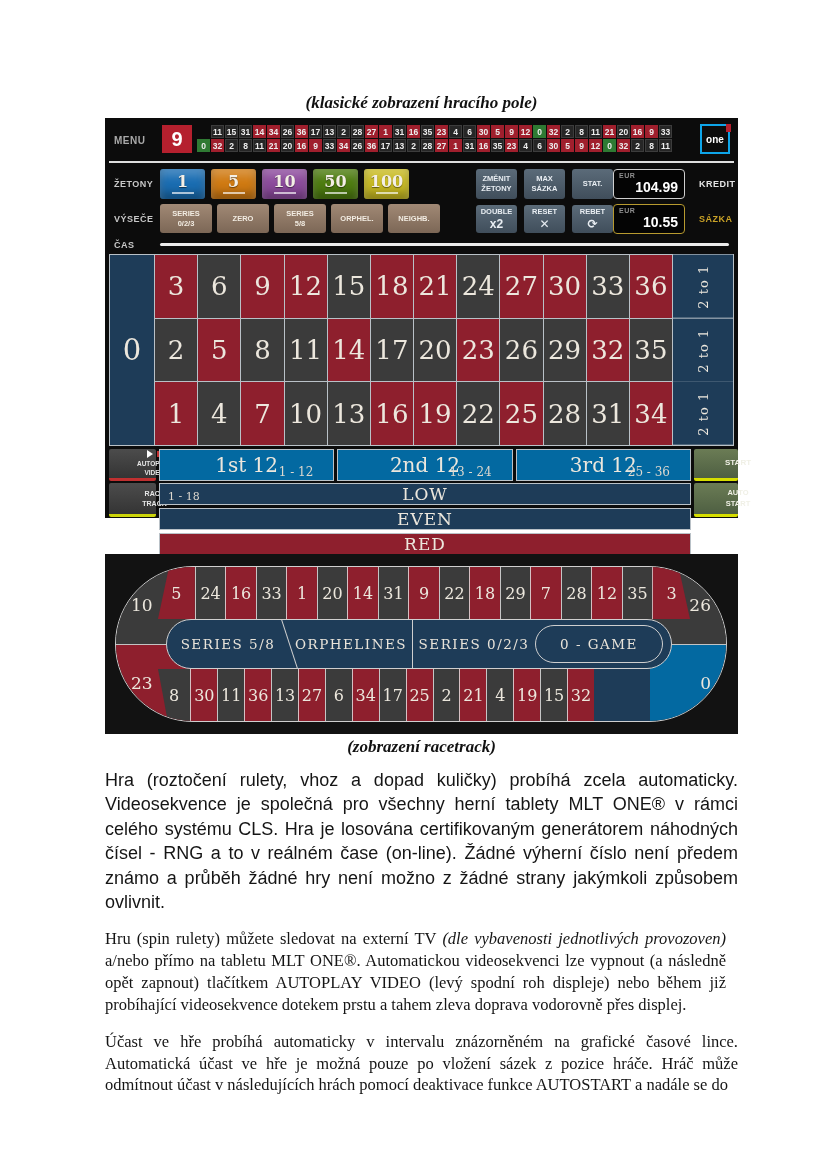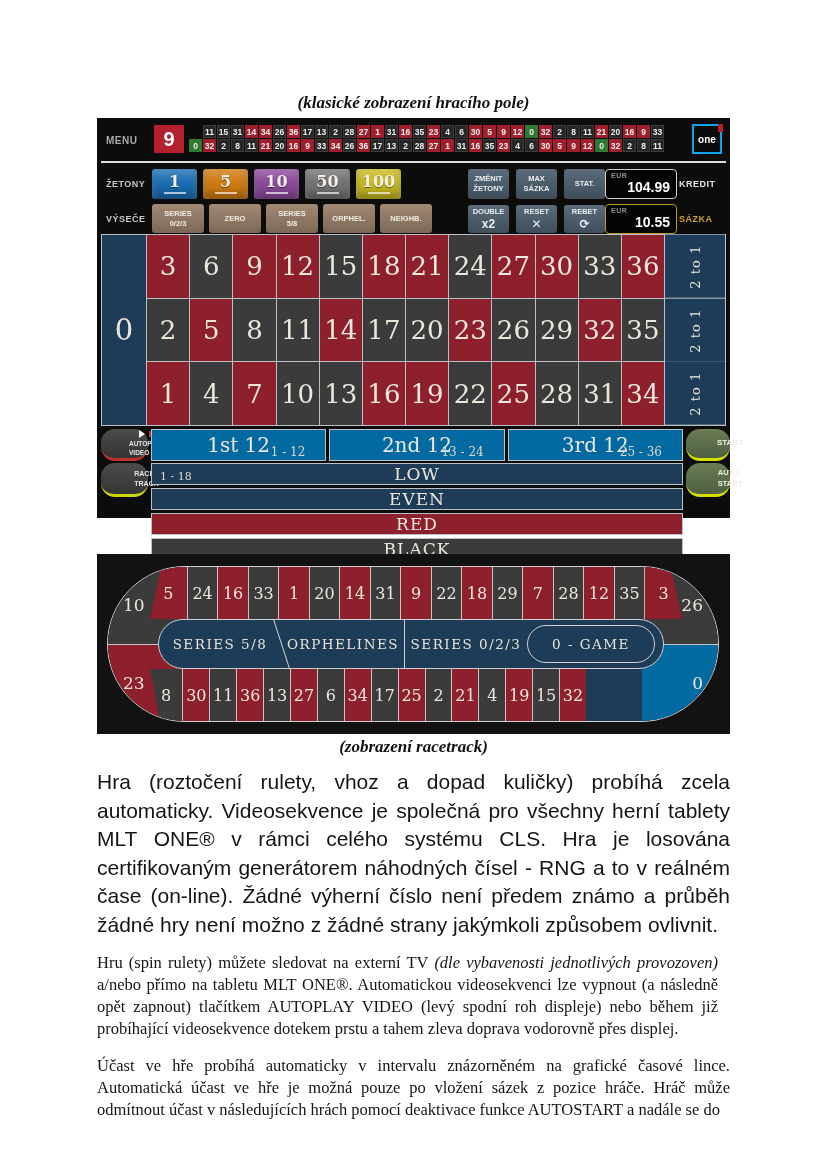--- a/index.html
+++ b/index.html
@@ -1,17 +1,17 @@
 <!DOCTYPE html>
 <html><head>
 <meta charset="utf-8">
 <style>
   html,body{margin:0;padding:0;}
   body{width:827px;height:1169px;background:#ffffff;position:relative;font-family:"Liberation Serif",serif;}
-  .content{position:absolute;left:97px;top:0;width:633px;}
+  .content{position:absolute;left:105px;top:0;width:633px;}
 
   .caption{text-align:center;font-style:italic;font-weight:bold;font-size:17px;color:#111;font-family:"Liberation Serif",serif;}
   .caption-top{margin:93px 0 5px 0;}
   .caption-rt{margin:3px 0 0 0;}
 
   
   .shot{width:633px;background:#0c0c0c;box-sizing:border-box;}
   .shot1{height:400px;padding:2px 3px;}
   .hdr{height:41px;display:flex;align-items:stretch;}
   .menu{width:52px;color:#a9a9a9;font:600 10px "Liberation Sans",sans-serif;letter-spacing:.5px;display:flex;align-items:center;padding-left:6px;box-sizing:border-box;flex:none;}
@@ -36,21 +36,21 @@
   .chip{width:45px;height:30px;border-radius:3px;display:flex;flex-direction:column;align-items:center;justify-content:center;box-shadow:inset 0 7px 9px rgba(255,255,255,.22),inset 0 -7px 9px rgba(0,0,0,.3);}
   .chip-val{font:bold 16px "DejaVu Serif",serif;color:#f4efe6;line-height:1;text-shadow:0 1px 1px rgba(0,0,0,.5);}
   .chip-bar{width:22px;height:2px;background:rgba(255,255,255,.65);margin-top:2px;}
   .sectors{display:flex;gap:5px;}
   .sector-btn{width:52px;height:29px;border-radius:3px;background:linear-gradient(180deg,#a18975,#7c6756);color:#f2ece2;font:bold 7.5px "Liberation Sans",sans-serif;display:flex;align-items:center;justify-content:center;text-align:center;white-space:pre-line;line-height:1.25;}
   .spacer{flex:1;}
   .ctl-btns{display:flex;gap:7px;}
   .ctl-btn{width:41px;height:30px;border-radius:3px;background:linear-gradient(180deg,#5b6b79,#404e5b);color:#e8edf2;font:bold 7.5px "Liberation Sans",sans-serif;display:flex;flex-direction:column;align-items:center;justify-content:center;text-align:center;white-space:pre-line;line-height:1.3;}
   .row2 .ctl-btn{height:28px;}
   .ctl-glyph{font:bold 12px "Liberation Sans","DejaVu Sans",sans-serif;line-height:1;margin-top:1px;}
-  .money{display:flex;align-items:center;gap:2px;width:122px;flex:none;}
+  .money{display:flex;align-items:center;gap:14px;width:122px;flex:none;}
   .money-box{width:72px;height:30px;background:#040404;border:1px solid #cfcfcf;border-radius:4px;position:relative;box-sizing:border-box;flex:none;}
   .money-box.bet{border-color:#b79a2f;}
   .money-cur{position:absolute;left:5px;top:2px;font:600 7px "Liberation Sans",sans-serif;color:#8f8f8f;letter-spacing:.5px;}
   .money-amt{position:absolute;right:6px;bottom:3px;font:bold 14px "Liberation Sans",sans-serif;color:#fff;}
   .money-lbl{font:600 9px "Liberation Sans",sans-serif;color:#e3e3e3;letter-spacing:.5px;}
   .money-lbl.bet{color:#c9a227;}
   .time-row{display:flex;align-items:center;height:19px;margin-top:1px;}
   .time-bar{flex:1;height:3px;background:#ececec;border-radius:2px;margin-right:6px;}
 
   .board{margin:0 1px;background:#b9c1c7;padding:1px;display:flex;gap:1px;height:192px;box-sizing:border-box;}
@@ -59,21 +59,21 @@
   .bcell{display:flex;align-items:center;justify-content:center;font:26px "DejaVu Serif",serif;color:#ece7dd;}
   .b-red{background:#8e1f2d;}
   .b-black{background:#3b3b3b;}
   .c-blue{background:#0369a1;}
   .col2to1{width:60px;display:grid;grid-template-rows:repeat(3,1fr);gap:1px;flex:none;}
   .colbet{writing-mode:vertical-rl;transform:rotate(180deg);font:13px "DejaVu Serif",serif;letter-spacing:1px;display:flex;align-items:center;justify-content:center;color:#ece7dd;background:#1e3c58;}
 
   .bottom-block{display:flex;gap:3px;margin:3px 1px 0 1px;}
   .corner-col{width:47px;display:flex;flex-direction:column;gap:2px;flex:none;}
   .corner-col.right{width:40px;}
-  .corner-btn{border-radius:14px;display:flex;flex-direction:column;align-items:center;justify-content:center;font:bold 6.5px "Liberation Sans",sans-serif;color:#e6e6e6;line-height:1.35;white-space:pre-line;box-sizing:border-box;padding-left:44px;}
+  .corner-btn{border-radius:2px;display:flex;flex-direction:column;align-items:center;justify-content:center;text-align:center;font:bold 6.5px "Liberation Sans",sans-serif;color:#e6e6e6;line-height:1.35;white-space:pre-line;box-sizing:border-box;padding-left:44px;}
   .autoplay{height:32px;background:linear-gradient(180deg,#4c4c4c,#343434);border-bottom:3px solid #c03030;}
   .racetrack-btn{height:34px;background:linear-gradient(180deg,#4c4c4c,#343434);border-bottom:3px solid #ccd40a;font-size:7px;}
   .start-btn{height:32px;background:linear-gradient(180deg,#6b7c55,#4e5f42);border-bottom:3px solid #d6de00;font-size:8px;color:#f0f0e6;}
   .autostart-btn{height:34px;background:linear-gradient(180deg,#6b7c55,#4e5f42);border-bottom:3px solid #d6de00;font-size:7.5px;color:#f0f0e6;}
   .ap-icons{display:flex;gap:4px;align-items:center;margin-bottom:2px;}
   .ap-play{width:0;height:0;border-left:6px solid #fff;border-top:4px solid transparent;border-bottom:4px solid transparent;}
   .ap-rec{width:6px;height:6px;background:#c03030;}
   .center-bets{flex:1;display:flex;flex-direction:column;gap:2px;min-width:0;}
   .dozens{height:32px;display:flex;gap:3px;}
   .dozen-cell{flex:1;position:relative;display:flex;align-items:center;justify-content:center;border:1px solid #b9c1c7;box-sizing:border-box;}
@@ -110,21 +110,21 @@
   .rt-slant-bl{clip-path:polygon(0 0,100% 0,100% 100%,30% 100%);flex:1.25;}
   .rt-pill{position:absolute;left:50px;right:54px;top:52px;bottom:52px;background:#1e3c58;border:1px solid #cfcfcf;border-radius:27px;display:flex;align-items:center;box-sizing:border-box;overflow:hidden;}
   .rt-sec{flex:1;text-align:center;font:13.5px "DejaVu Serif",serif;color:#e9e4da;letter-spacing:1.5px;}
   .rt-div{width:1px;align-self:stretch;background:#cfcfcf;}
   .rt-div.diag{transform:rotate(-18deg) scaleY(1.5);}
   .rt-zero-game{flex:none;width:128px;height:38px;border:1px solid #cfcfcf;border-radius:20px;display:flex;align-items:center;justify-content:center;margin-right:8px;font:13.5px "DejaVu Serif",serif;color:#e9e4da;letter-spacing:1.5px;box-sizing:border-box;}
 
   
   .para{text-align:justify;color:#151515;}
   .p-serif{font-family:"Liberation Serif",serif;font-size:16.5px;line-height:1.33;}
-  .p-sans{font-family:"Liberation Sans",sans-serif;font-size:21px;line-height:1.36;}
+  .p-sans{font-family:"Liberation Sans",sans-serif;font-size:18px;line-height:1.36;}
   .p1{margin:14px 0 0 0;}
   .p2{margin:11px 0 0 0;}
   .p3{margin:13px 12px 0 0;}
   .p4{margin:15px 0 0 0;}
   .ital{font-style:italic;}
 </style>
 </head>
 <body>
 
 <div class="content">
@@ -225,21 +225,21 @@
             <div class="chip-bar"></div>
           </div>
           <div class="chip" style="background: rgb(208, 122, 18);">
             <div class="chip-val">5</div>
             <div class="chip-bar"></div>
           </div>
           <div class="chip" style="background: rgb(140, 74, 156);">
             <div class="chip-val">10</div>
             <div class="chip-bar"></div>
           </div>
-          <div class="chip" style="background: #737373;">
+          <div class="chip" style="background: #4d7c0f;">
             <div class="chip-val">50</div>
             <div class="chip-bar"></div>
           </div>
           <div class="chip" style="background: rgb(200, 186, 34);">
             <div class="chip-val">100</div>
             <div class="chip-bar"></div>
           </div>
         </div>
       <div class="spacer"></div>
       <div class="ctl-btns" id="ctl-top">
@@ -277,20 +277,24 @@
         </div>
       <div class="money">
         <div class="money-box bet">
           <span class="money-cur">EUR</span>
           <span class="money-amt">10.55</span>
         </div>
         <span class="money-lbl bet">SÁZKA</span>
       </div>
     </div>
 
+    <div class="time-row">
+      <div class="side-label">ČAS</div>
+      <div class="time-bar"></div>
+    </div>
 
     <div class="board">
       <div class="zero-cell">0</div>
       <div class="ngrid" id="ngrid">
           <div class="bcell b-red">3</div>
           <div class="bcell b-black">6</div>
           <div class="bcell b-red">9</div>
           <div class="bcell b-red">12</div>
           <div class="bcell b-black">15</div>
           <div class="bcell b-red">18</div>

